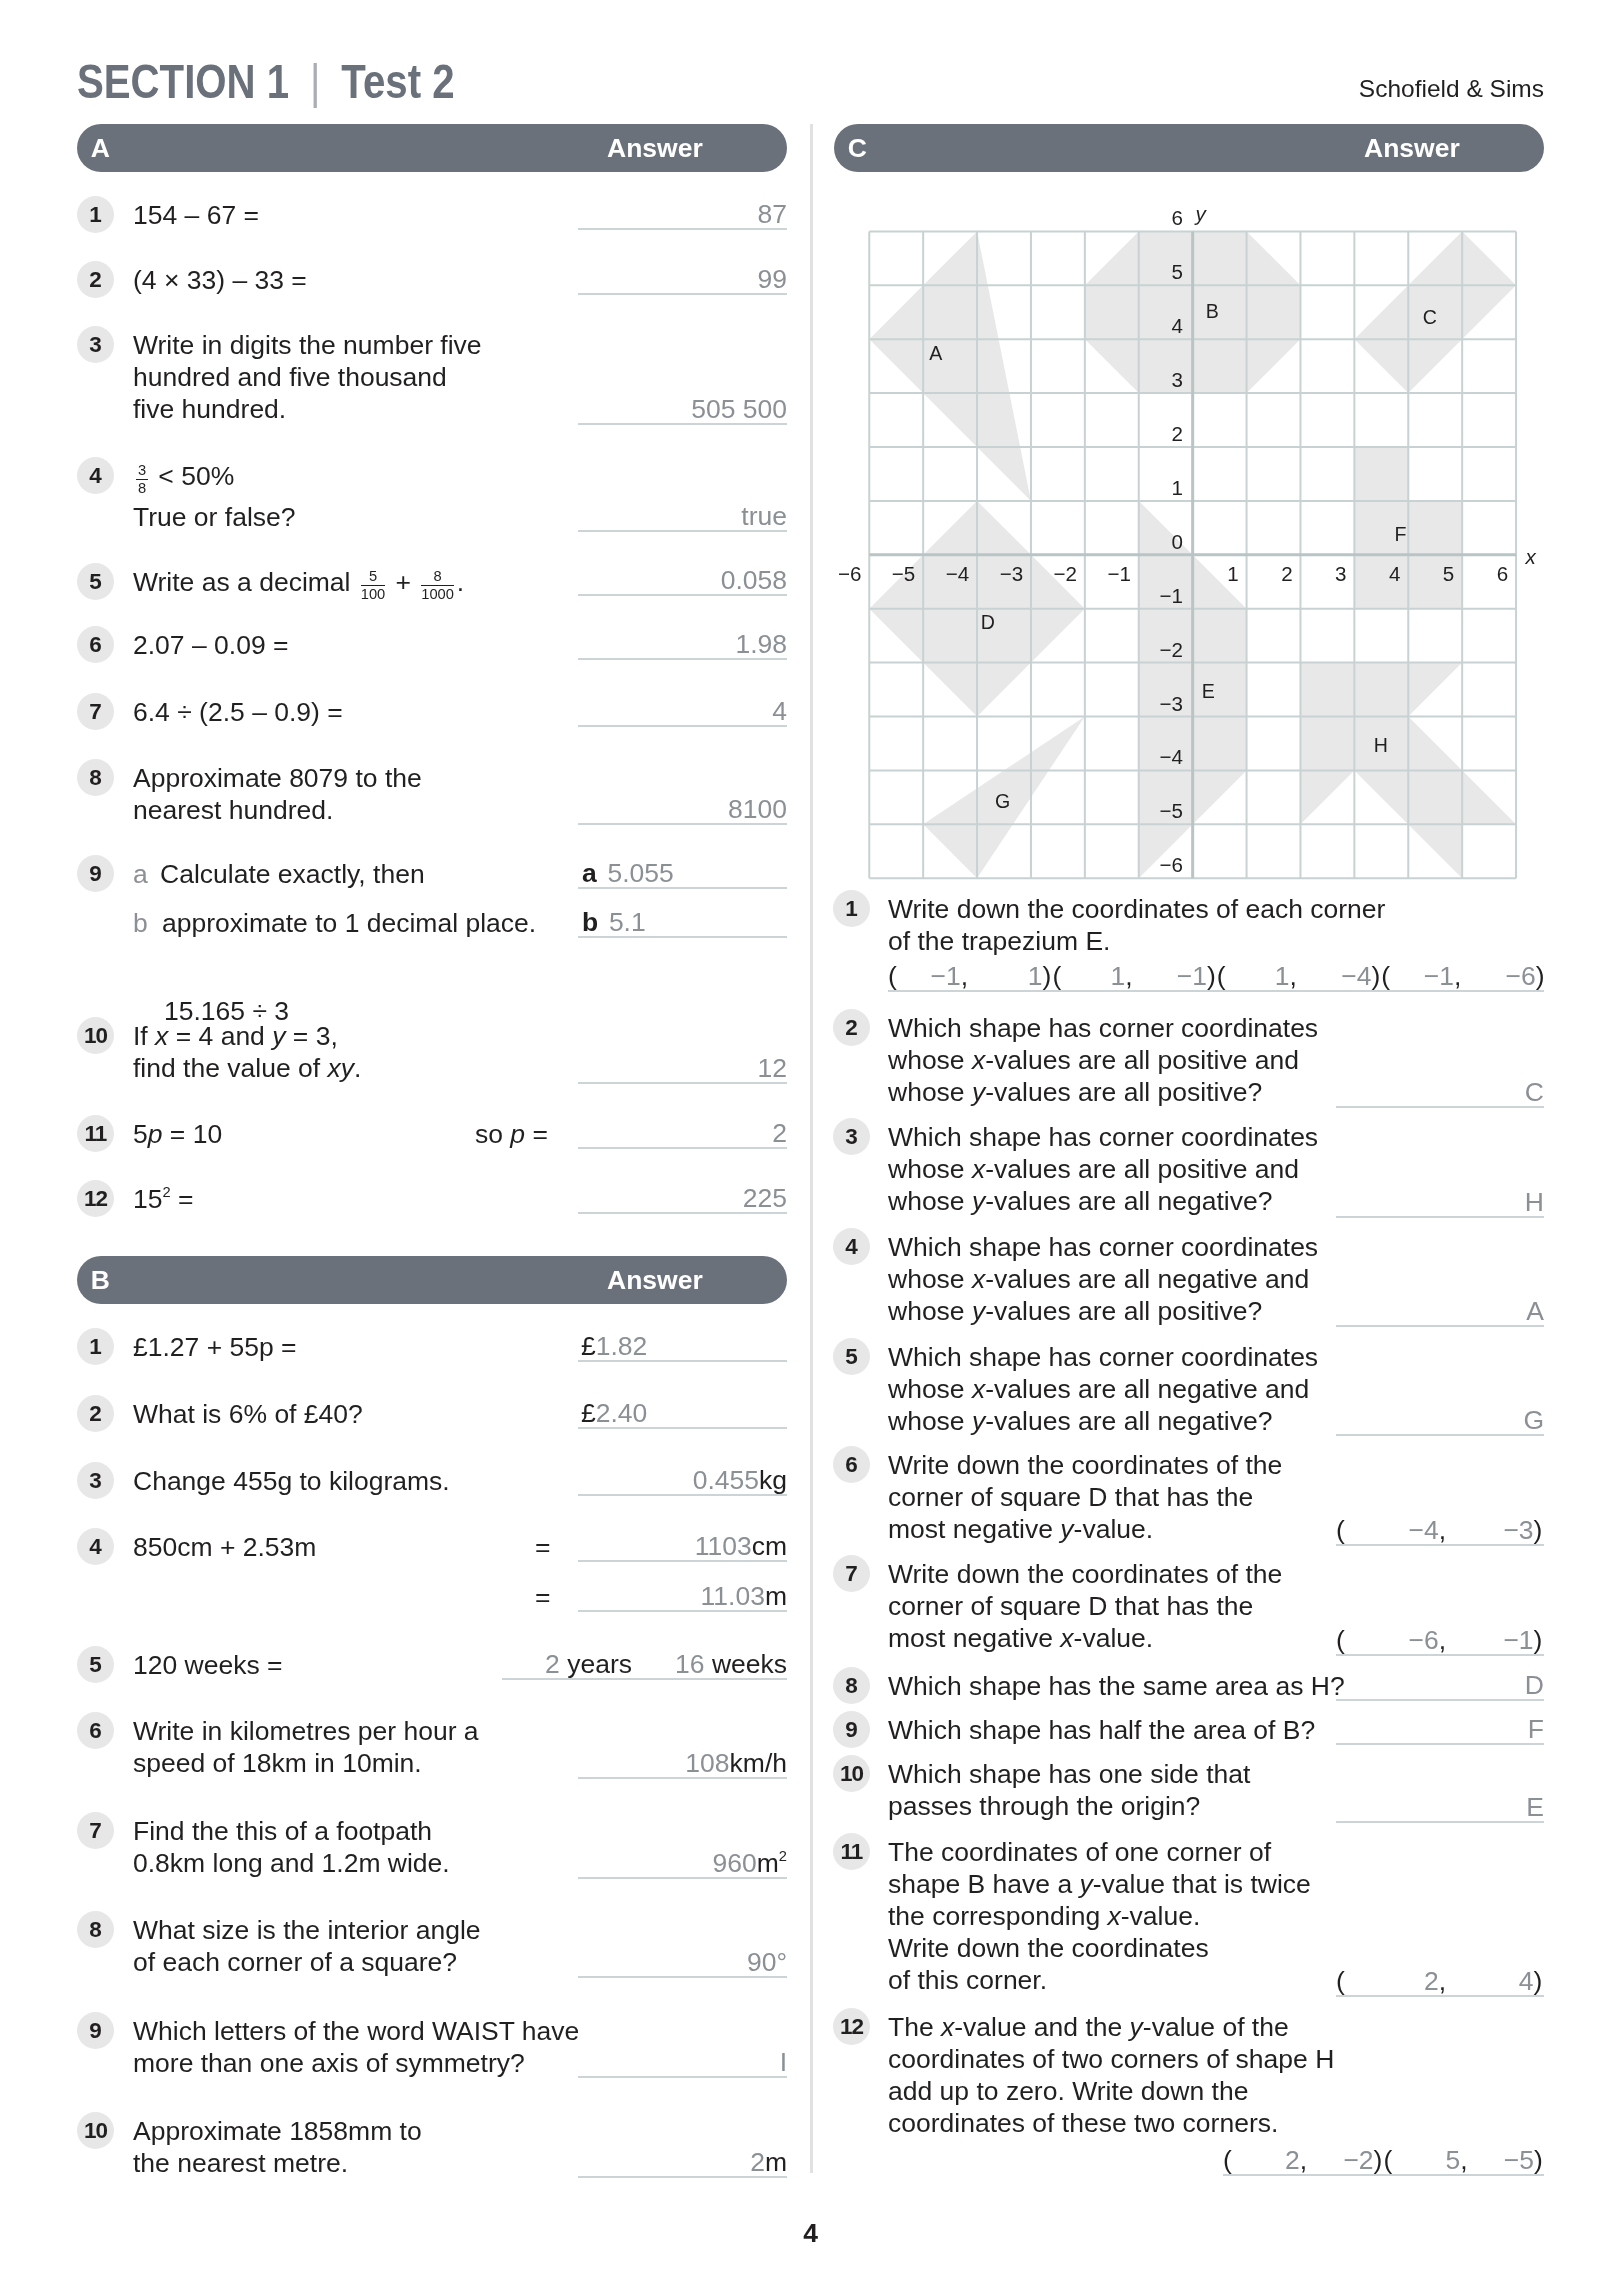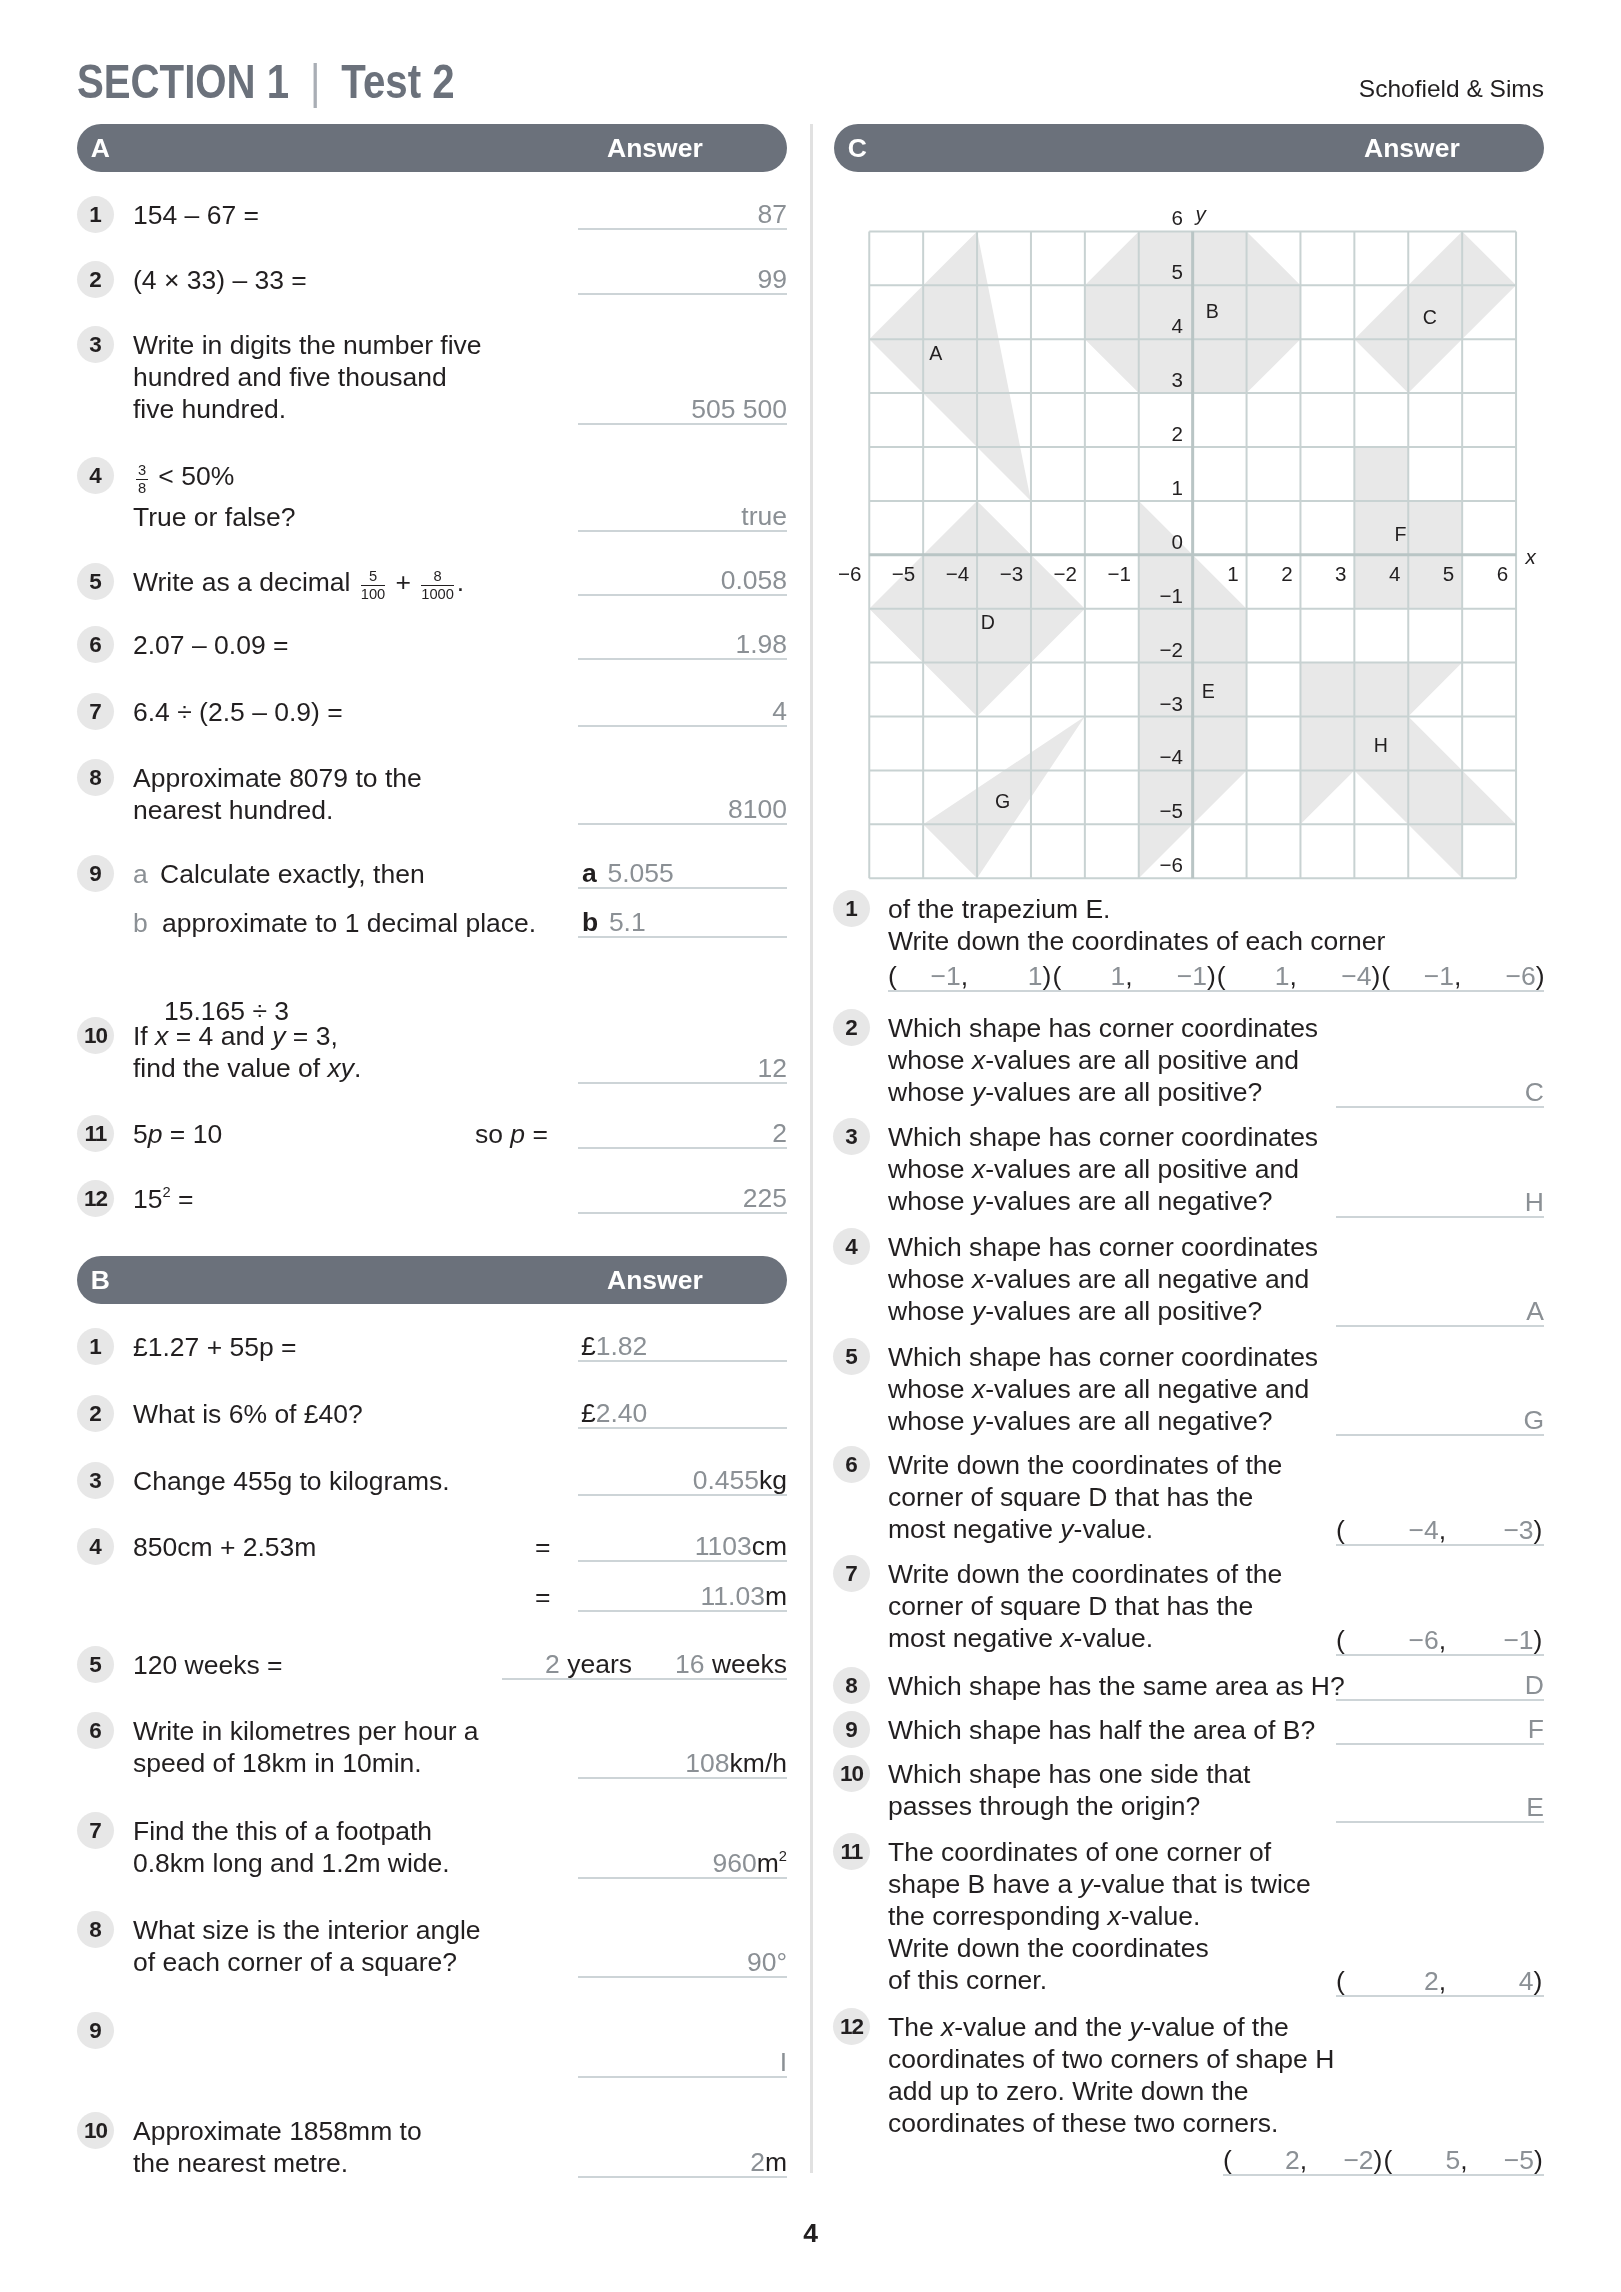--- a/index.html
+++ b/index.html
@@ -184,20 +184,24 @@
   <div class="ans L" style="top:1851px"><span>960</span><span class="k">m</span><sup class="k">2</sup></div>
 
   <div class="circ L" style="top:1911px">8</div>
   <div class="q L" style="top:1914px">
     <div>What size is the interior angle</div>
     <div>of each corner of a square?</div>
   </div>
   <div class="ans L" style="top:1950px">90°</div>
 
   <div class="circ L" style="top:2012px">9</div>
+  <div class="q L" style="top:2015px">
+    <div>Which letters of the word WAIST have</div>
+    <div>more than one axis of symmetry?</div>
+  </div>
   <div class="ans L" style="top:2050px">I</div>
 
   <div class="circ L dd" style="top:2112px">10</div>
   <div class="q L" style="top:2115px">
     <div>Approximate 1858mm to</div>
     <div>the nearest metre.</div>
   </div>
   <div class="ans L" style="top:2150px"><span>2</span><span class="k">m</span></div>
 
   <div class="bar" style="left:834px;top:124px">
@@ -254,22 +258,22 @@
     <text class="shape-lbl" text-anchor="middle" x="609" y="131">C</text>
     <text class="shape-lbl" text-anchor="middle" x="158" y="442">D</text>
     <text class="shape-lbl" text-anchor="middle" x="383" y="512">E</text>
     <text class="shape-lbl" text-anchor="middle" x="579" y="352">F</text>
     <text class="shape-lbl" text-anchor="middle" x="173" y="624">G</text>
     <text class="shape-lbl" text-anchor="middle" x="559" y="567">H</text>
   </svg>
 
   <div class="circ R" style="top:890px">1</div>
   <div class="q R" style="top:893px">
+    <div>Write down the coordinates of each corner</div>
     <div>of the trapezium E.</div>
-    <div>Write down the coordinates of each corner</div>
   </div>
   <div class="coords" style="left:888px;top:964px;width:656px">
     <span class="pair">
         <span class="pp">(</span>
         <span class="cv" style="width:63px">−1</span>
         <span class="cm">,</span>
         <span class="cv" style="width:74px">1</span>
         <span class="pp">)</span>
       </span>
     <span class="pair">

